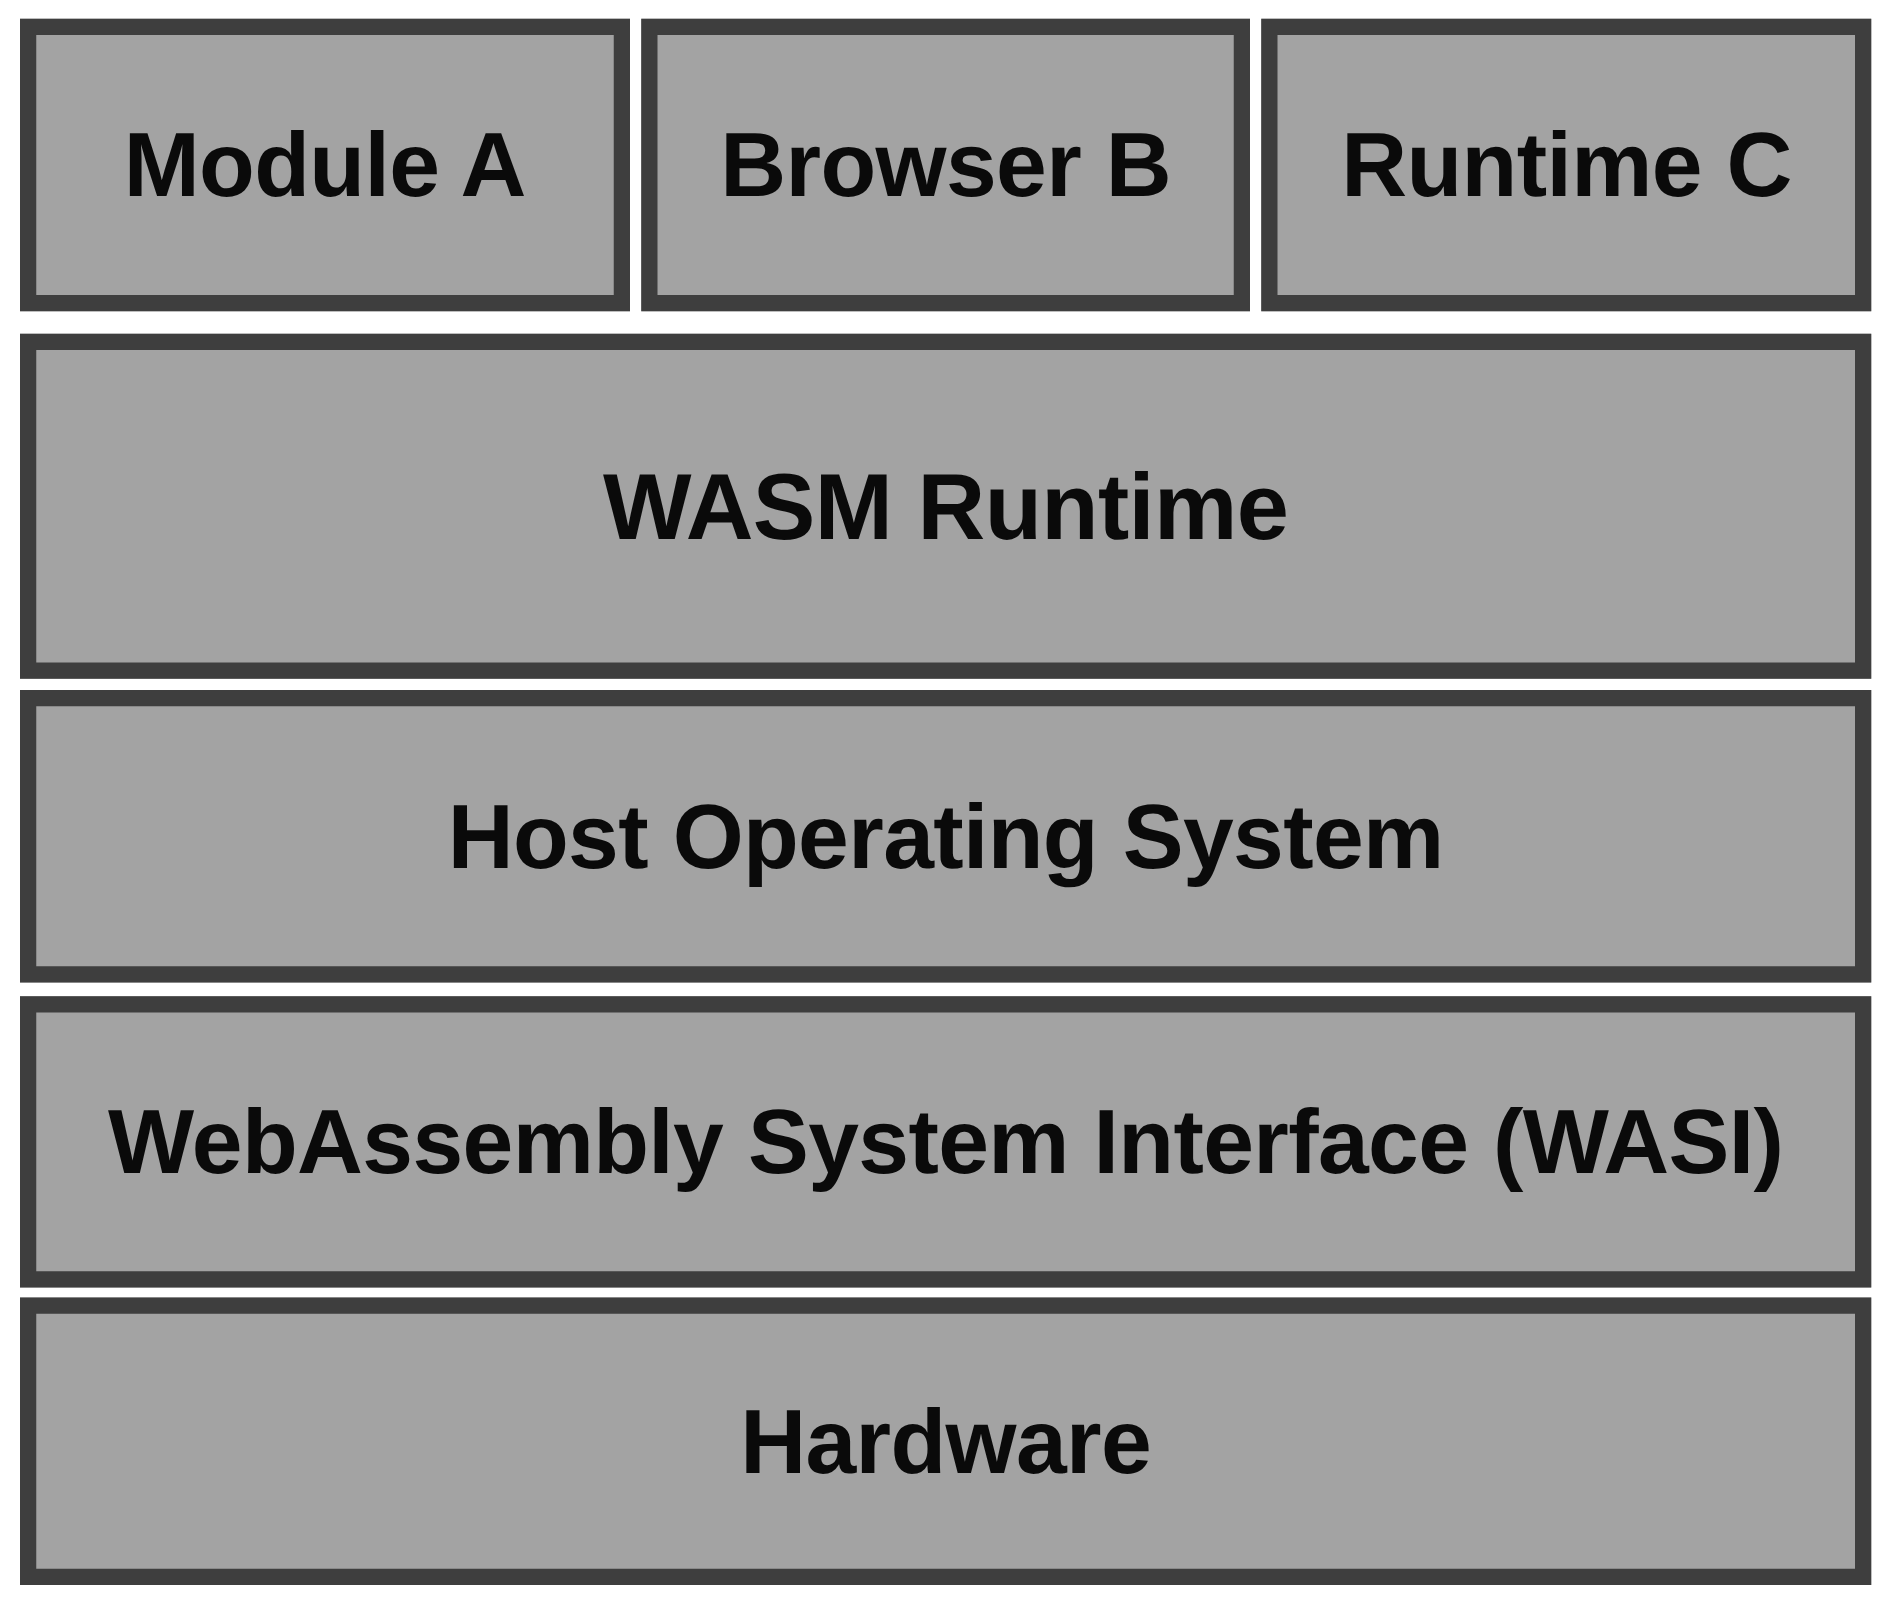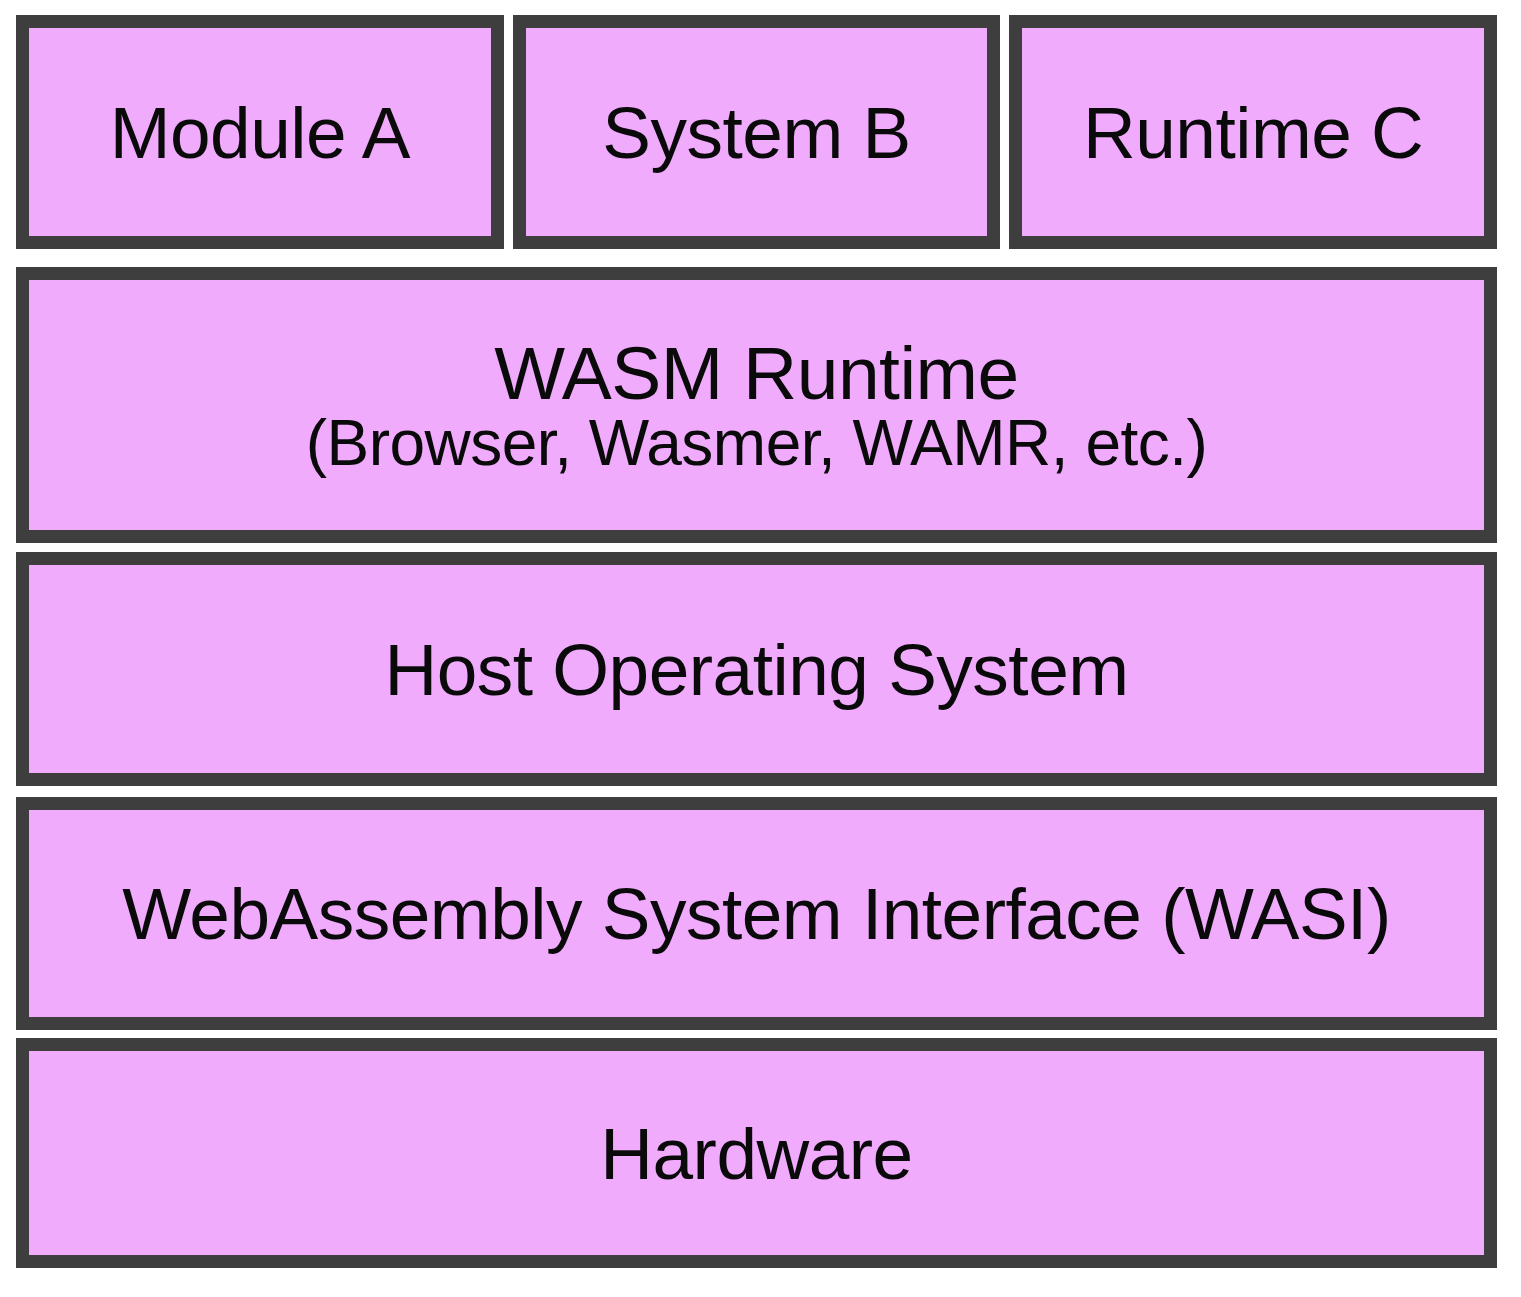--- a/index.html
+++ b/index.html
@@ -16,26 +16,27 @@
     color: #0a0a0a;
     overflow: hidden;
     box-sizing: border-box;
     padding: 15px 24px 29px 16px;
     display: flex;
     flex-direction: column;
   }
   .box {
     box-sizing: border-box;
     border: 13px solid #3e3e3e;
-    background: #f0abfc;
+    background: #a3a3a3;
     display: flex;
     flex-direction: column;
     align-items: center;
     justify-content: center;
     text-align: right;
+    font-weight: bold;
   }
   .modules-row {
     display: flex;
     flex-direction: row;
     gap: 9px;
     height: 234px;
     margin-bottom: 18px;
   }
   .module-box {
     flex: 1 1 0;
@@ -78,30 +79,29 @@
 </head>
 <body>
 
 <div class="page">
 
   <div class="modules-row">
     <div class="box module-box">
       <div class="label-lg">Module A</div>
     </div>
     <div class="box module-box">
-      <div class="label-lg">System B</div>
+      <div class="label-lg">Browser B</div>
     </div>
     <div class="box module-box">
       <div class="label-lg">Runtime C</div>
     </div>
   </div>
 
   <div class="box runtime-box">
     <div class="label-runtime-title">WASM Runtime</div>
-    <div class="label-runtime-sub">(Browser, Wasmer, WAMR, etc.)</div>
   </div>
 
   <div class="box hostos-box">
     <div class="label-lg">Host Operating System</div>
   </div>
 
   <div class="box wasi-box">
     <div class="label-lg">WebAssembly System Interface (WASI)</div>
   </div>
 

